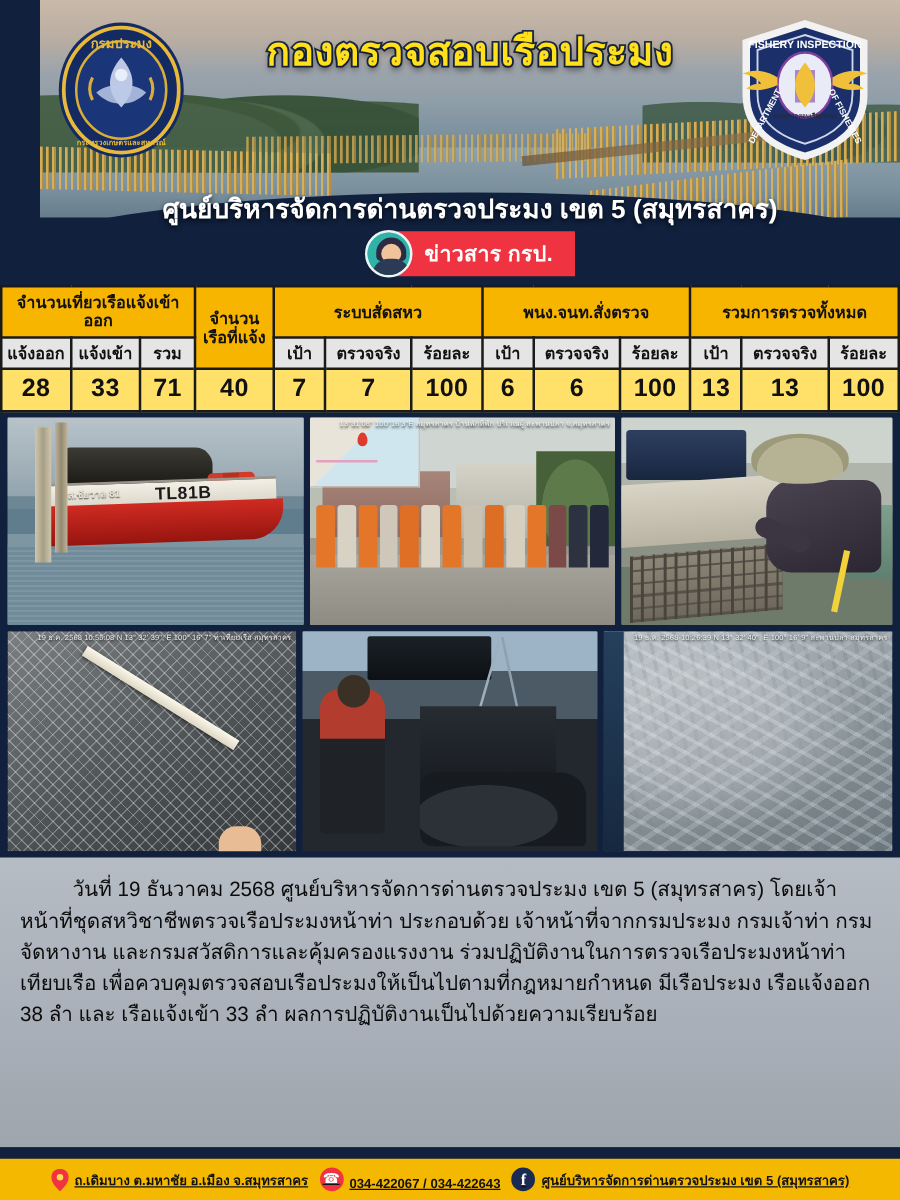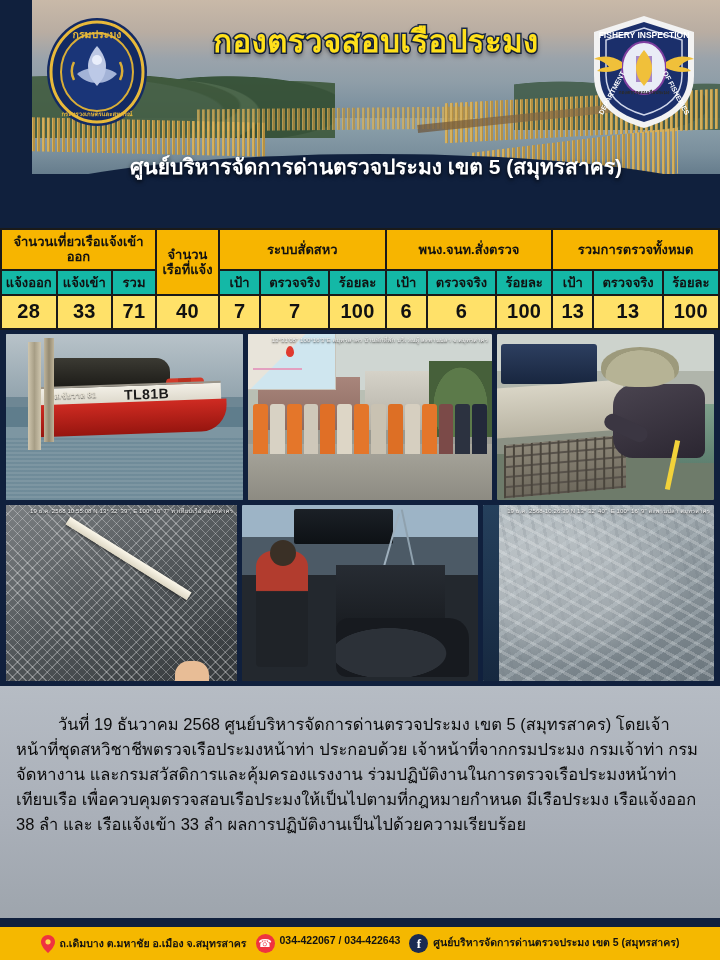--- a/index.html
+++ b/index.html
@@ -122,21 +122,21 @@
     background:#f79009; color:#101010; text-align:center; font-weight:bold;
     font-size:15px; padding:5px 0 6px; border-bottom:2px solid #1a1a1a;
   }
   table.report {
     width:100%; border-collapse:collapse; table-layout:fixed;
     background:#ffd233; font-size:13px;
   }
   table.report th, table.report td {
     border:2px solid #1a1a1a; text-align:center; color:#111111; font-weight:bold;
   }
-  table.report th { background:#14b8a6; padding:4px 1px; line-height:1.18; }
+  table.report th { background:#e5e5e5; padding:4px 1px; line-height:1.18; }
   table.report th.grp { background:#f7b500; }
   table.report td.val {
     background:#ffe169; font-size:20px; padding:4px 0 5px; letter-spacing:.3px;
   }
 
   
   .photos {
     background:#10203d; padding:4px 6px 5px; display:flex; flex-direction:column; gap:5px;
   }
   .prow { display:flex; gap:5px; }
@@ -262,34 +262,34 @@
           linear-gradient(160deg,#b9c1c5,#8d979d 50%,#69747b); }
   .p6 .fishhl { position:absolute; inset:0;
                 background:radial-gradient(ellipse at 34% 44%,rgba(255,255,255,.22) 0 30%,rgba(0,0,0,0) 60%); }
   .p6 .edge { position:absolute; left:0; top:0; width:7%; height:100%;
               background:linear-gradient(180deg,#25405c,#16283f); }
 
   
   .bodytext {
     flex:1 1 auto;
     background:linear-gradient(180deg,#b6bcc4 0%,#aab0b9 55%,#9ea5ad 100%);
-    padding:26px 16px 10px; color:#0b0b0b;
+    padding:14px 16px 10px; color:#0b0b0b;
     font-size:16.5px; line-height:1.52; text-align:left; font-weight:500;
   }
   .bodytext p { text-indent:42px; }
 
   
   .footwrap { flex:0 0 42px; background:#10203d; display:flex; flex-direction:column; }
   .foot-gap { height:9px; background:#10203d; }
   .footer {
     flex:1 1 auto; background:#f5b800; display:flex; align-items:center;
     justify-content:center; gap:9px; padding:0 6px;
     font-size:10.5px; font-weight:bold; color:#121212;
   }
-  .foot-item { display:flex; align-items:flex-start; gap:5px; white-space:nowrap; }
+  .foot-item { display:flex; align-items:flex-end; gap:5px; white-space:nowrap;text-decoration:underline; }
   .ic { flex:0 0 auto; display:inline-flex; align-items:center; justify-content:center; }
   .ic-pin { width:14px; height:18px; }
   .ic-phone {
     width:19px; height:19px; border-radius:50%; background:#ef3340;
     color:#fff; font-size:11px; line-height:19px;
   }
   .ic-fb {
     width:19px; height:19px; border-radius:50%; background:#1a2a52;
     color:#fff; font-size:13px; font-weight:bold; line-height:17px;
     font-family:"Liberation Serif",serif;
@@ -344,20 +344,28 @@
 
     <div class="title-wrap">
       <div class="title-line title-1">กองตรวจสอบเรือประมง</div>
     </div>
 
     <div class="hero-sweep"></div>
     <div class="hero-sweep2"></div>
 
     <div class="subtitle">ศูนย์บริหารจัดการด่านตรวจประมง เขต 5 (สมุทรสาคร)</div>
 
+    <div class="news-badge">
+      <div class="news-avatar">
+        <span class="na-hair"></span>
+          <span class="na-face"></span>
+          <span class="na-body"></span>
+      </div>
+      <div class="news-pill">ข่าวสาร กรป.</div>
+    </div>
   </div>
 
 
   <table class="report">
     <colgroup>
       <col style="width:8.1%">
         <col style="width:8.1%">
         <col style="width:6.4%">
       <col style="width:9.2%">
       <col style="width:6.0%">

